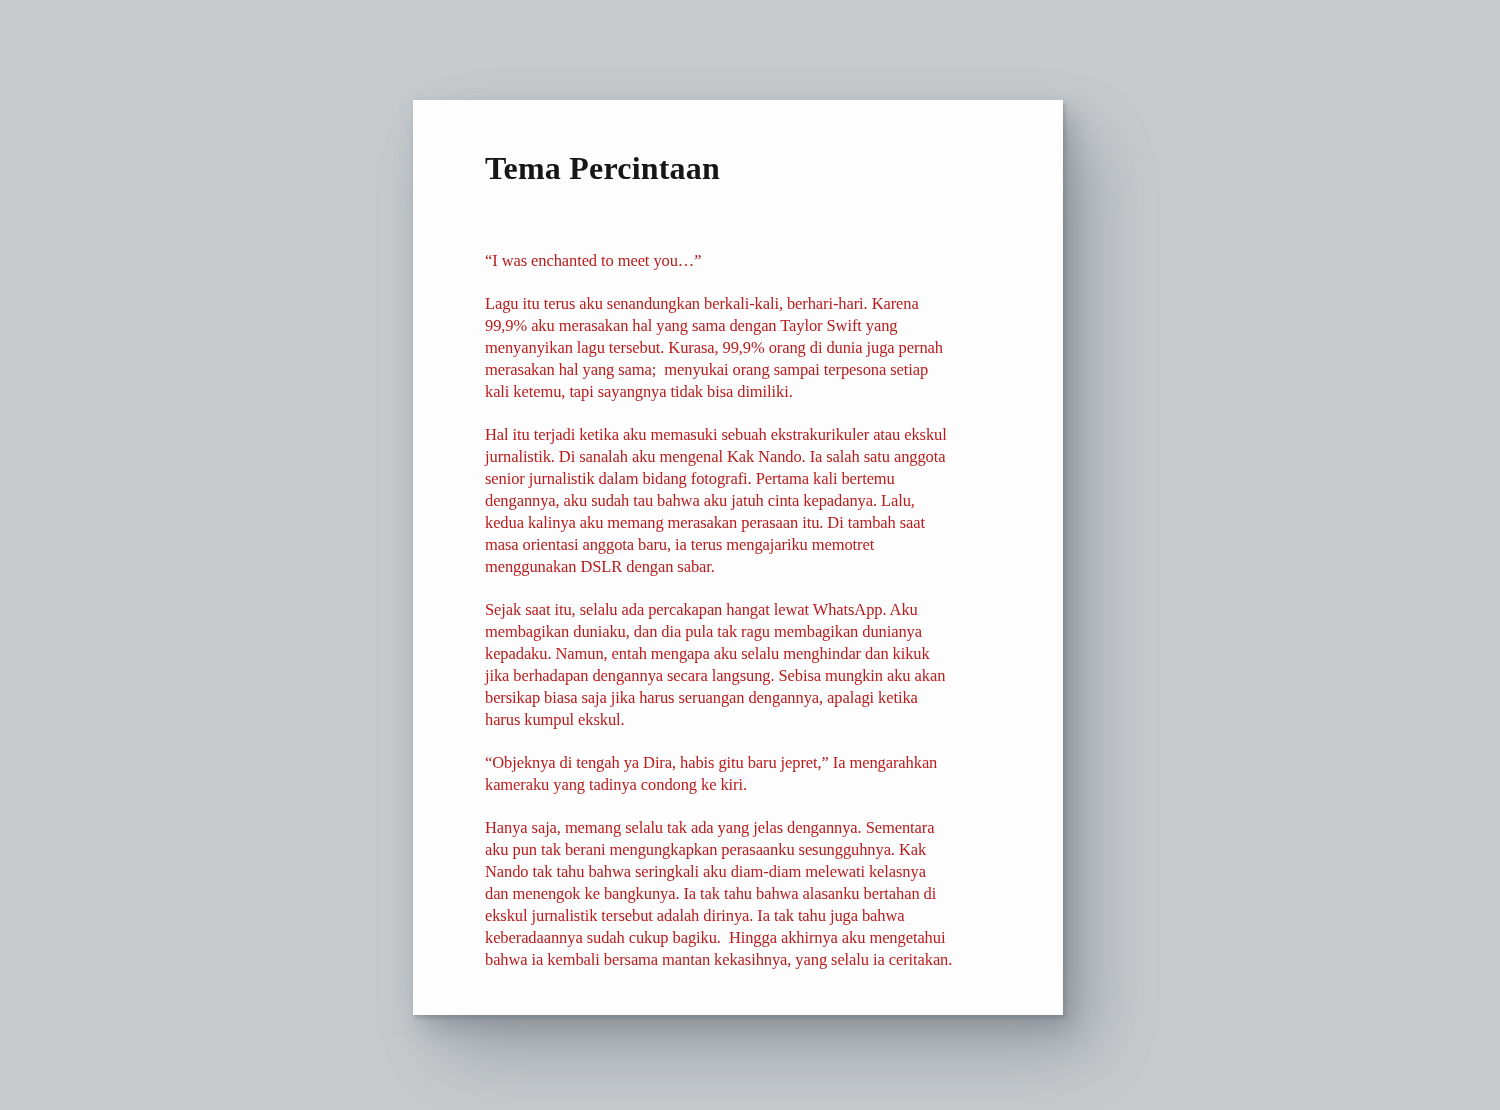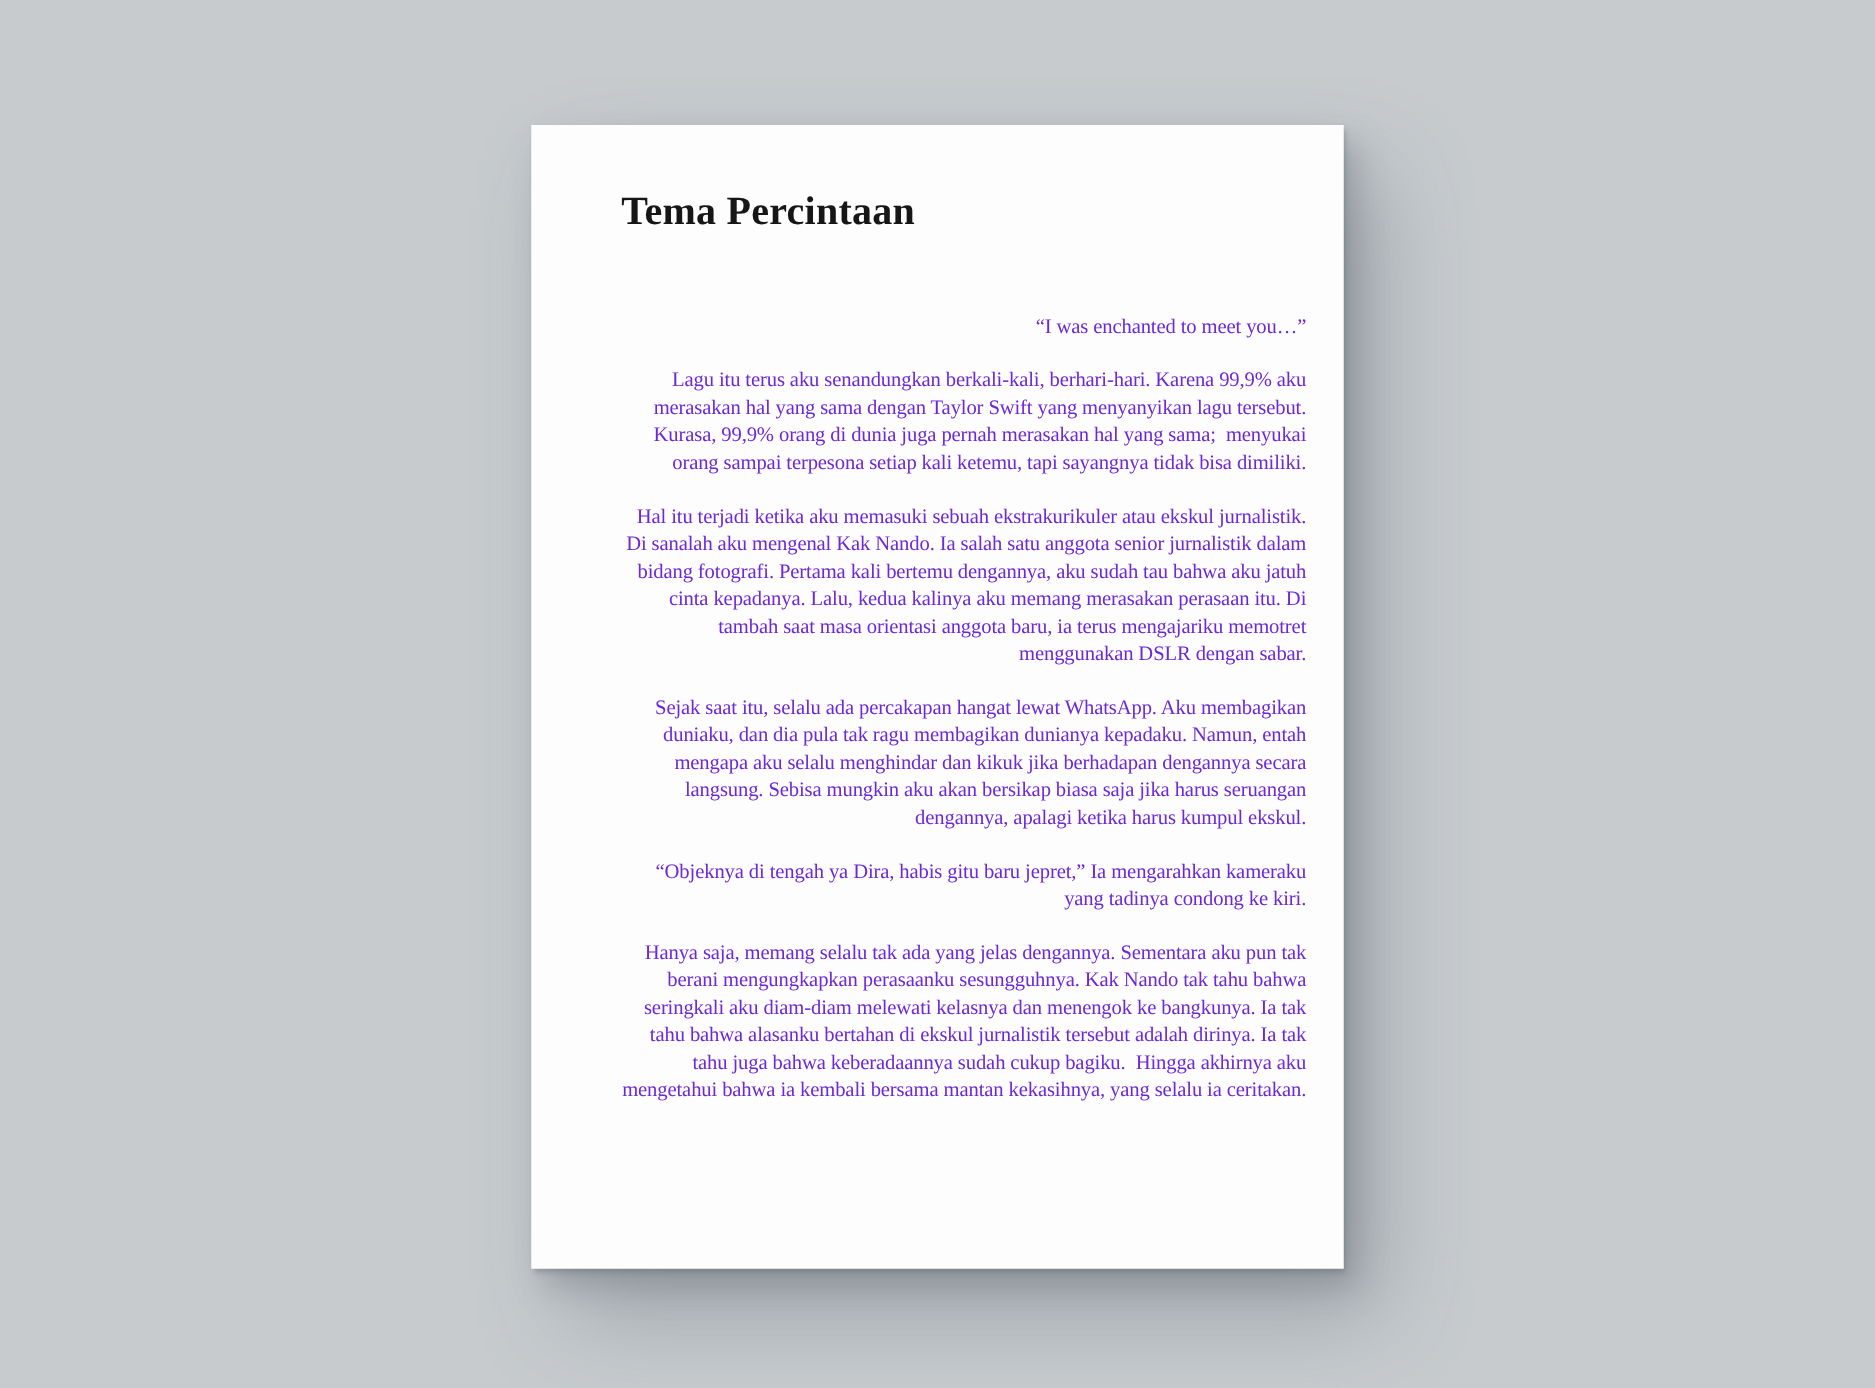--- a/index.html
+++ b/index.html
@@ -13,48 +13,47 @@
     font-family: "Liberation Serif", "DejaVu Serif", serif;
     overflow: hidden;
     position: relative;
   }
   .scene {
     position: absolute;
     inset: 0;
   }
   .paper {
     position: absolute;
-    left: 425px;
+    left: 413px;
     top: 100px;
     width: 650px;
     height: 915px;
     box-sizing: border-box;
     background: #fdfdfd;
-    padding: 50px 30px 0 72px;
+    padding: 50px 110px 0 72px;
     box-shadow:
       2px 3px 4px rgba(90, 100, 108, 0.35),
       10px 14px 24px rgba(105, 115, 122, 0.40),
       30px 38px 70px rgba(110, 120, 128, 0.45);
   }
   .paper h1 {
     margin: 0 0 64px 0;
     font-size: 32px;
     line-height: 36px;
     font-weight: 700;
     color: #161616;
     letter-spacing: 0.2px;
   }
   .paper p {
     margin: 0 0 21px 0;
     font-size: 16.5px;
     line-height: 22px;
-    color: #6d28d9;
+    color: #b91c1c;
     letter-spacing: -0.1px;
     white-space: pre-wrap;
-    text-align: right;
   }
 </style>
 </head>
 <body>
 
 <div class="scene">
   <div class="paper">
     <h1>Tema Percintaan</h1>
 
     <p>“I was enchanted to meet you…”</p>

